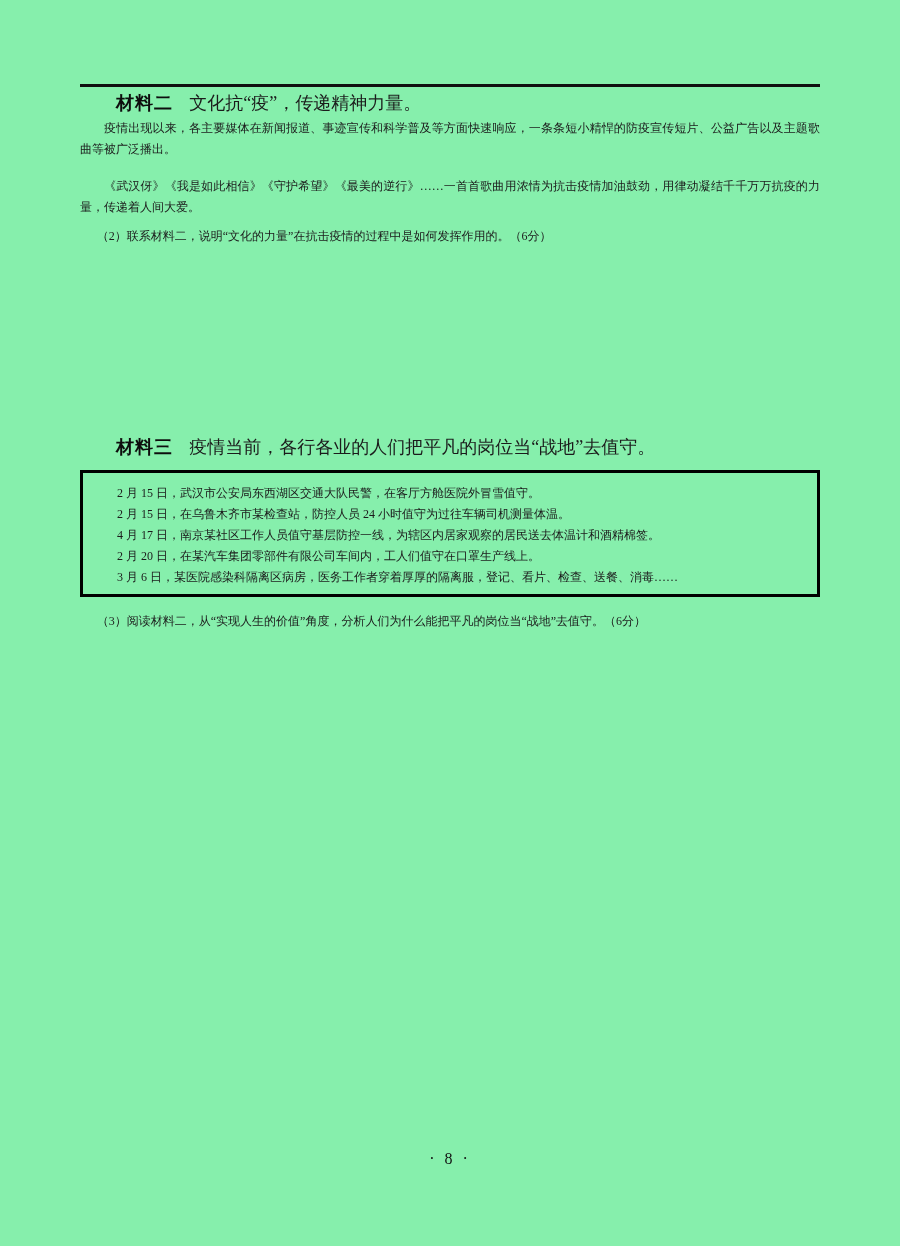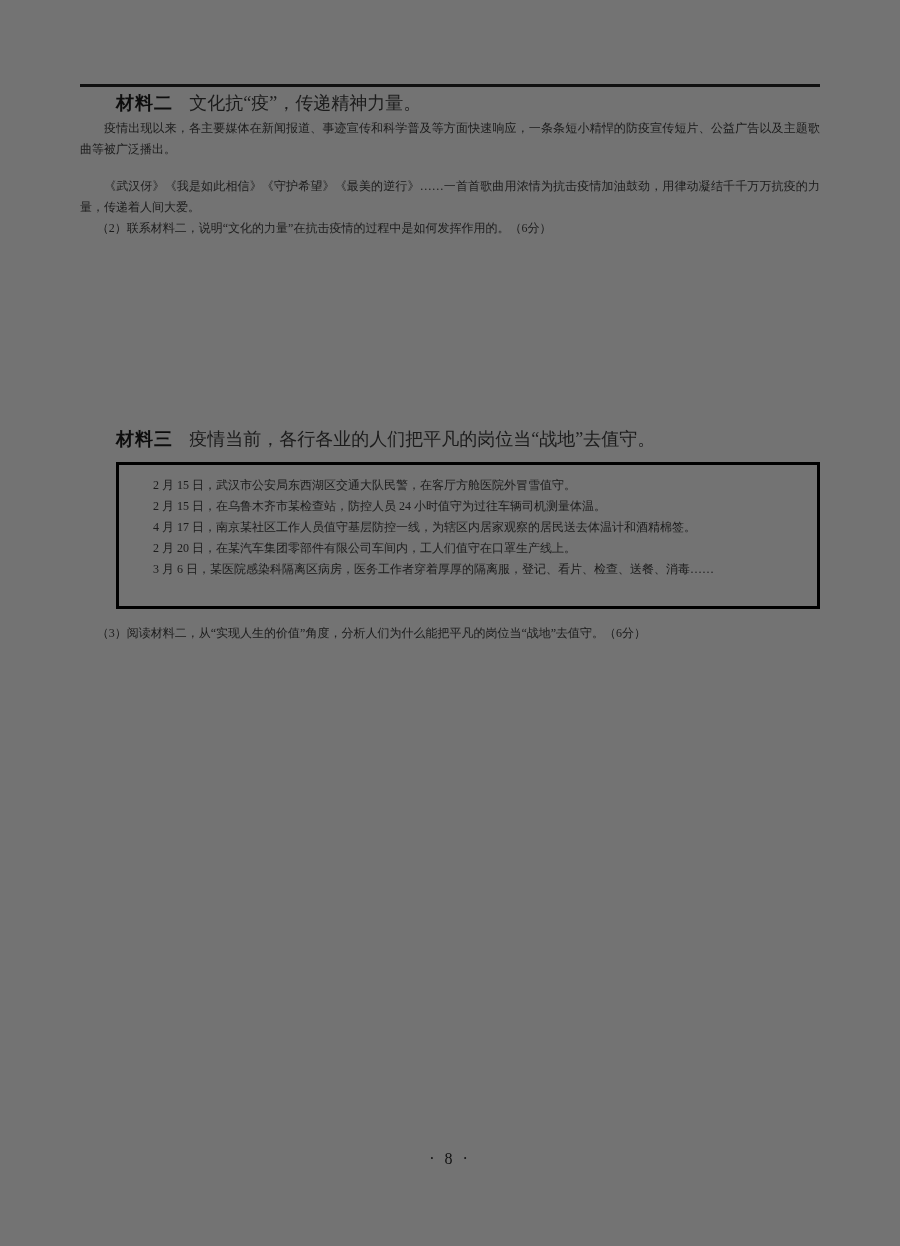--- a/index.html
+++ b/index.html
@@ -5,21 +5,21 @@
   html, body {
     margin: 0;
     padding: 0;
     background: #e8e8e8;
   }
   .page {
     position: relative;
     width: 900px;
     height: 1246px;
     margin: 0 auto;
-    background: #737373;
+    background: #86efac;
     font-family: "Liberation Serif", "DejaVu Serif", serif;
     color: #1b1b1b;
     overflow: hidden;
   }
   .content {
     position: absolute;
     left: 80px;
     top: 84px;
     width: 740px;
   }
@@ -44,29 +44,28 @@
     text-indent: 2em;
   }
   .heading-label {
     font-weight: bold;
     color: #0d0d0d;
     margin-right: 0.9em;
     letter-spacing: 1px;
   }
   .para.p-gap { margin-top: 16px; }
   .question {
-    margin-top: 0;
+    margin-top: 8px;
     text-indent: 1.4em;
   }
   .material3-section { margin-top: 186px; }
   .material-box {
     margin-top: 8px;
     border: 3px solid #000000;
-    padding: 10px 10px 26px 10px;
-    margin-left: 36px;
+    padding: 10px 10px 6px 10px;
   }
   .material-box .para { text-indent: 2em; }
   .question3 { margin-top: 14px; }
   .footer {
     position: absolute;
     top: 1150px;
     left: 0;
     width: 100%;
     text-align: center;
     font-size: 16px;

